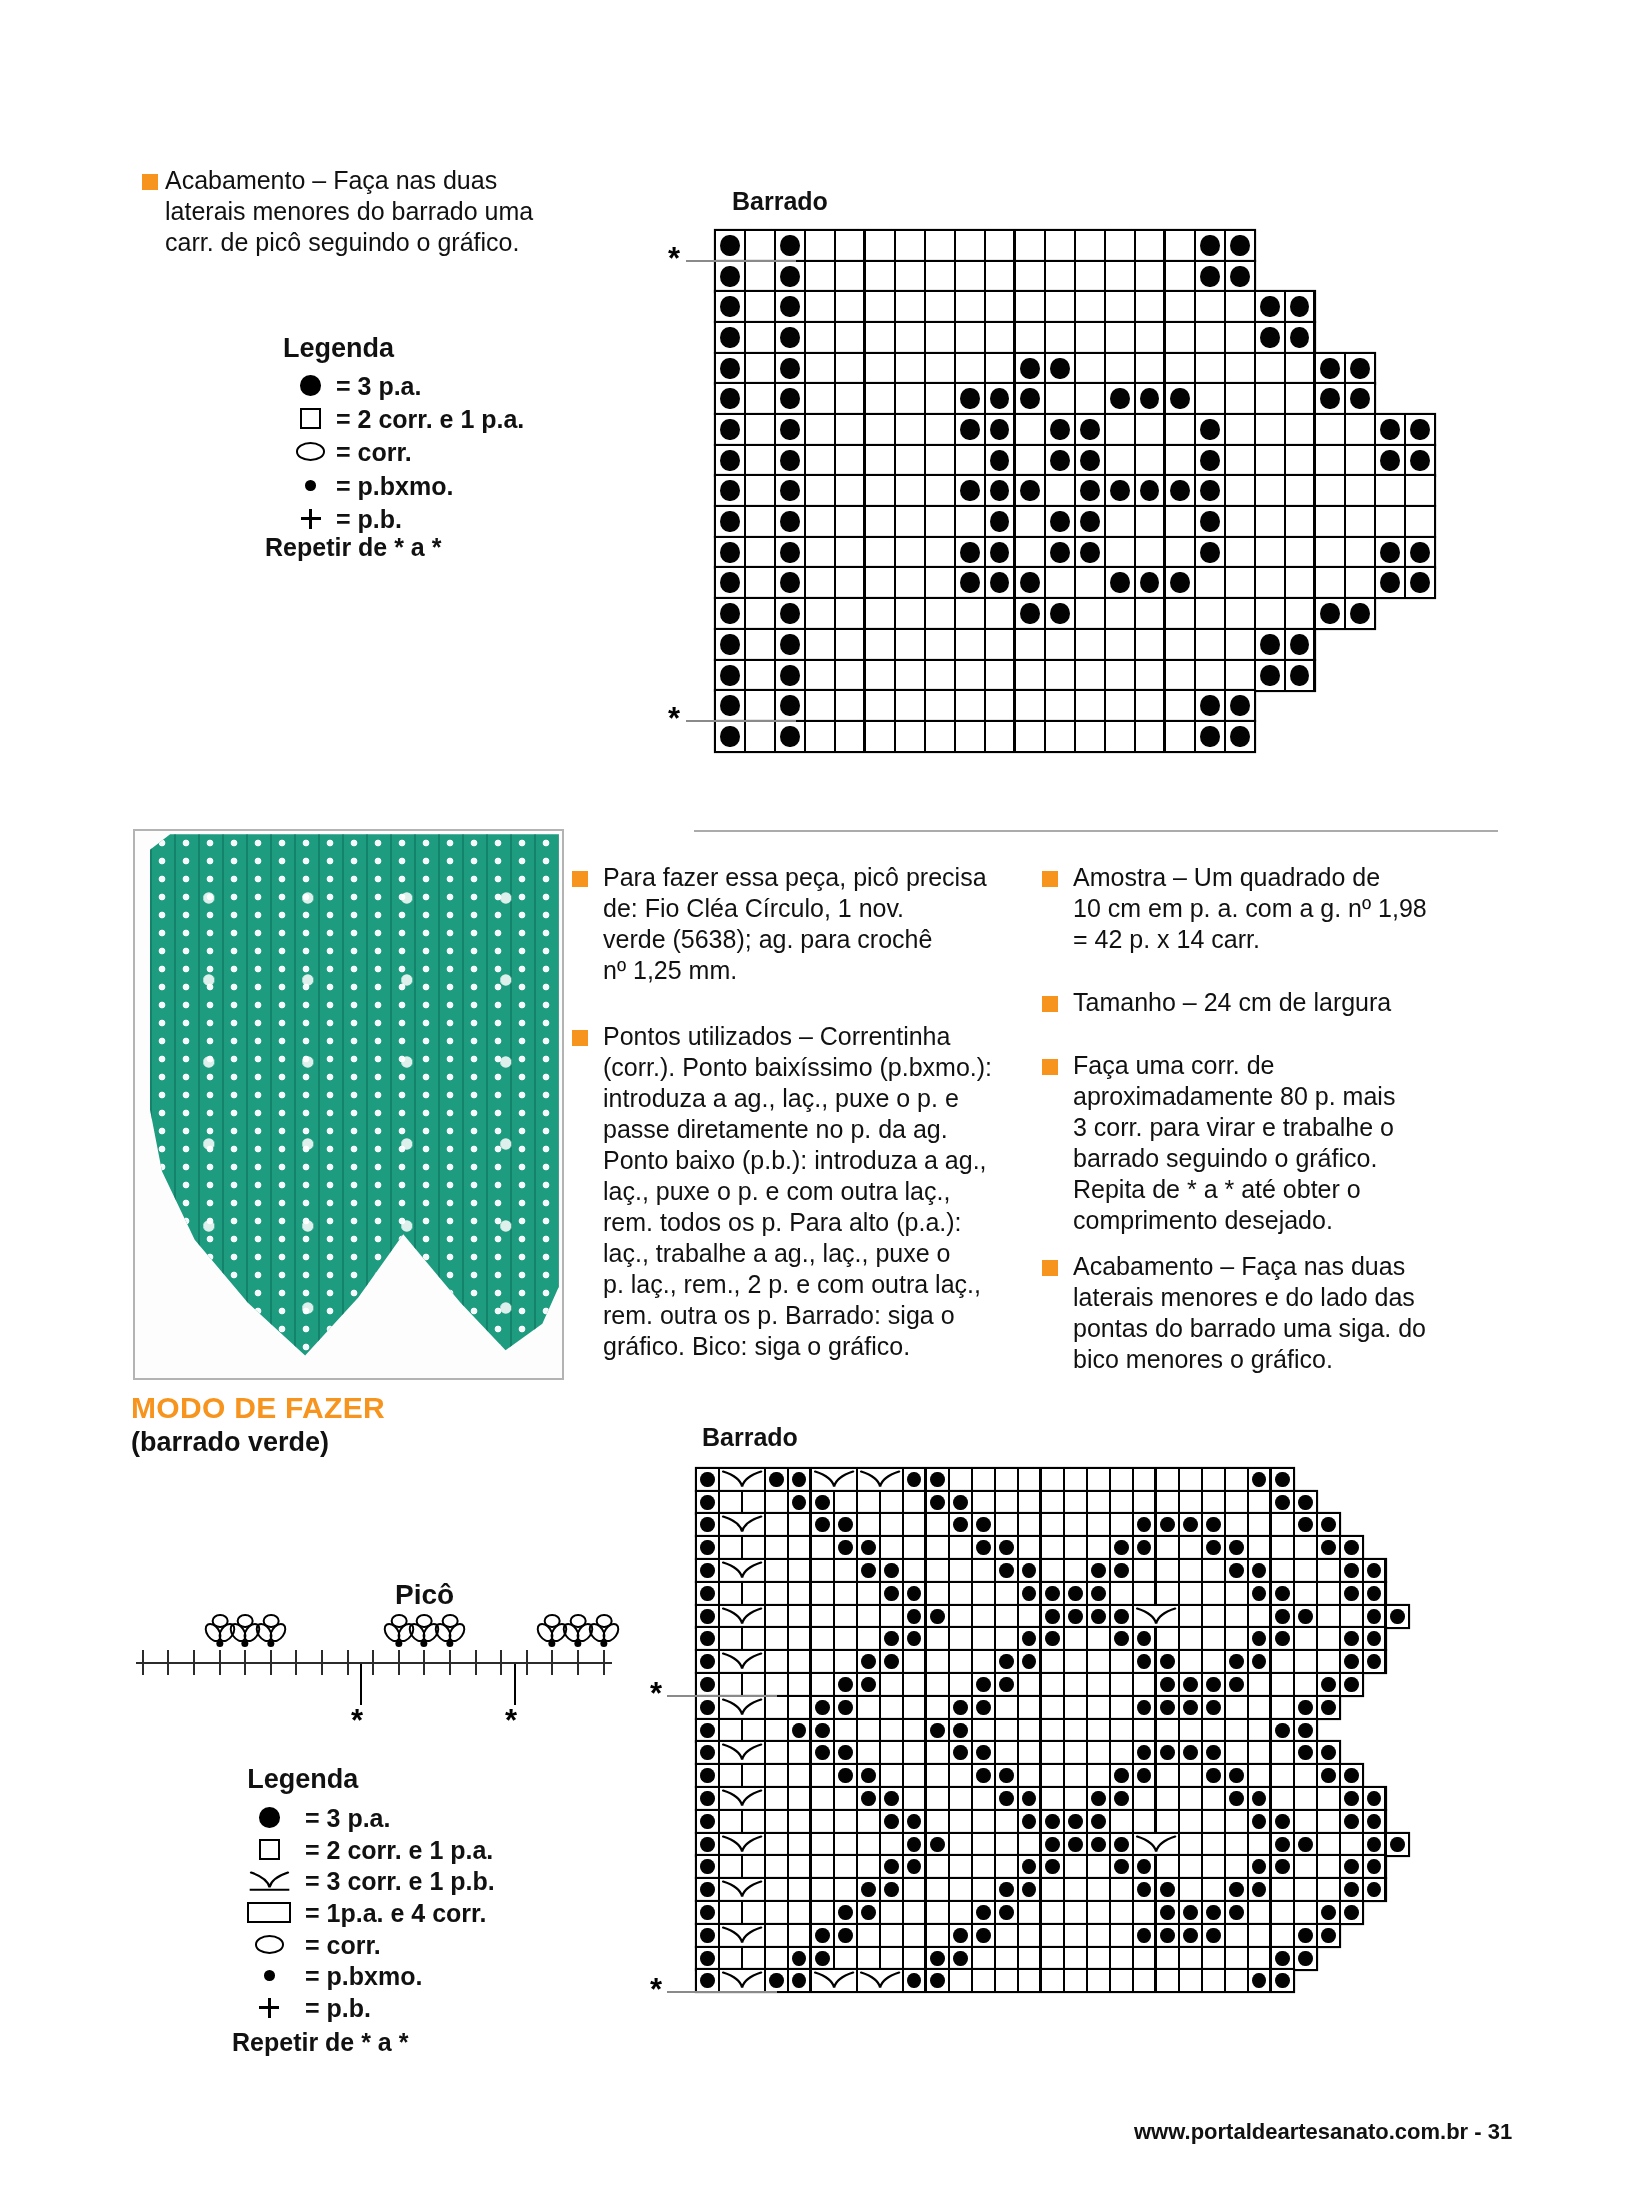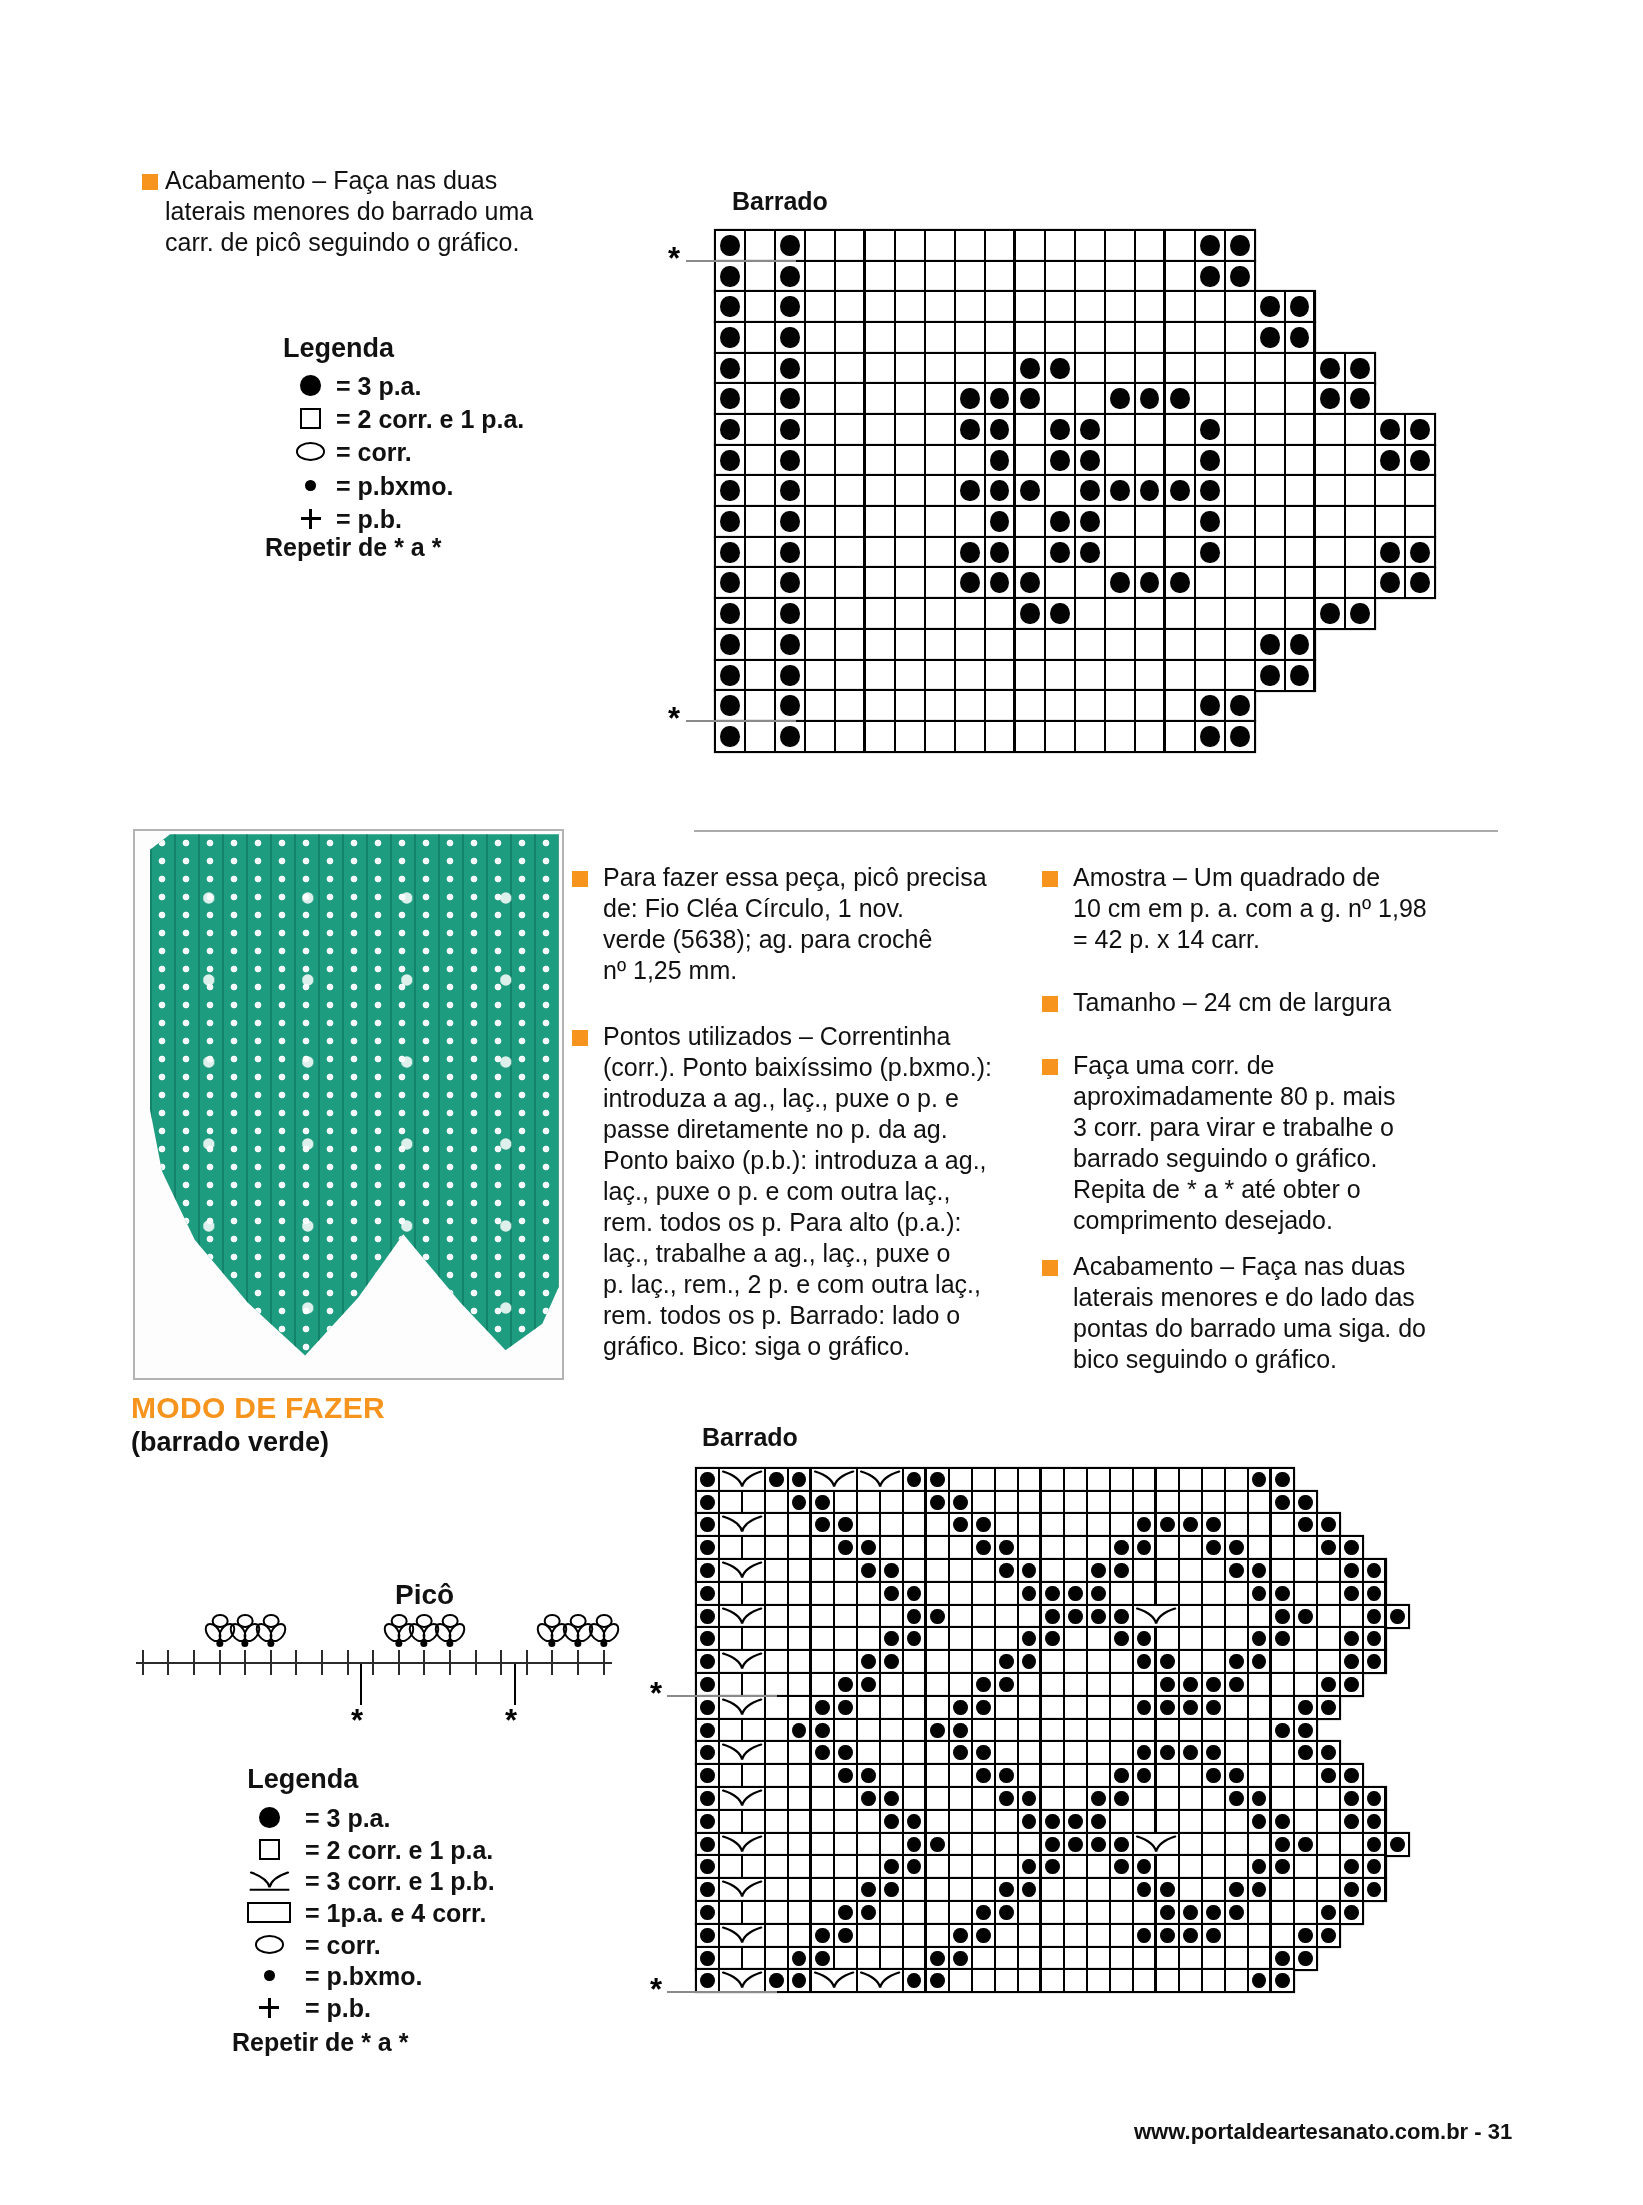--- a/index.html
+++ b/index.html
@@ -755,21 +755,21 @@
       <div class="plines">
         <div class="pline">Pontos utilizados – Correntinha</div>
         <div class="pline">(corr.). Ponto baixíssimo (p.bxmo.):</div>
         <div class="pline">introduza a ag., laç., puxe o p. e</div>
         <div class="pline">passe diretamente no p. da ag.</div>
         <div class="pline">Ponto baixo (p.b.): introduza a ag.,</div>
         <div class="pline">laç., puxe o p. e com outra laç.,</div>
         <div class="pline">rem. todos os p. Para alto (p.a.):</div>
         <div class="pline">laç., trabalhe a ag., laç., puxe o</div>
         <div class="pline">p. laç., rem., 2 p. e com outra laç.,</div>
-        <div class="pline">rem. todos os p. Barrado: lado o</div>
+        <div class="pline">rem. outra os p. Barrado: siga o</div>
         <div class="pline">gráfico. Bico: siga o gráfico.</div>
       </div>
     </div>
   </div>
 <div class="bullet-para" id="right-col" style="left:1042px;top:862px;">
     <div style="position: absolute; left: 0px; top: 0px;">
       <div class="sq"></div>
       <div class="plines">
         <div class="pline">Amostra – Um quadrado de</div>
         <div class="pline">10 cm em p. a. com a g. nº 1,98</div>
@@ -792,21 +792,21 @@
         <div class="pline">Repita de * a * até obter o</div>
         <div class="pline">comprimento desejado.</div>
       </div>
     </div>
     <div style="position: absolute; left: 0px; top: 389px;">
       <div class="sq"></div>
       <div class="plines">
         <div class="pline">Acabamento – Faça nas duas</div>
         <div class="pline">laterais menores e do lado das</div>
         <div class="pline">pontas do barrado uma siga. do</div>
-        <div class="pline">bico seguindo o gráfico.</div>
+        <div class="pline">bico menores o gráfico.</div>
       </div>
     </div>
   </div>
 
 <div id="pico">
   <div class="pico-title" style="left:395px;top:1579px;">Picô</div>
 <div class="pico-base" style="left: 136px; top: 1662px; width: 476px; height: 2px;"></div>
     <div class="pico-tick" style="left: 142px; top: 1650px; height: 25px;"></div>
     <div class="pico-tick" style="left: 167px; top: 1650px; height: 25px;"></div>
     <div class="pico-tick" style="left: 193px; top: 1650px; height: 25px;"></div>

